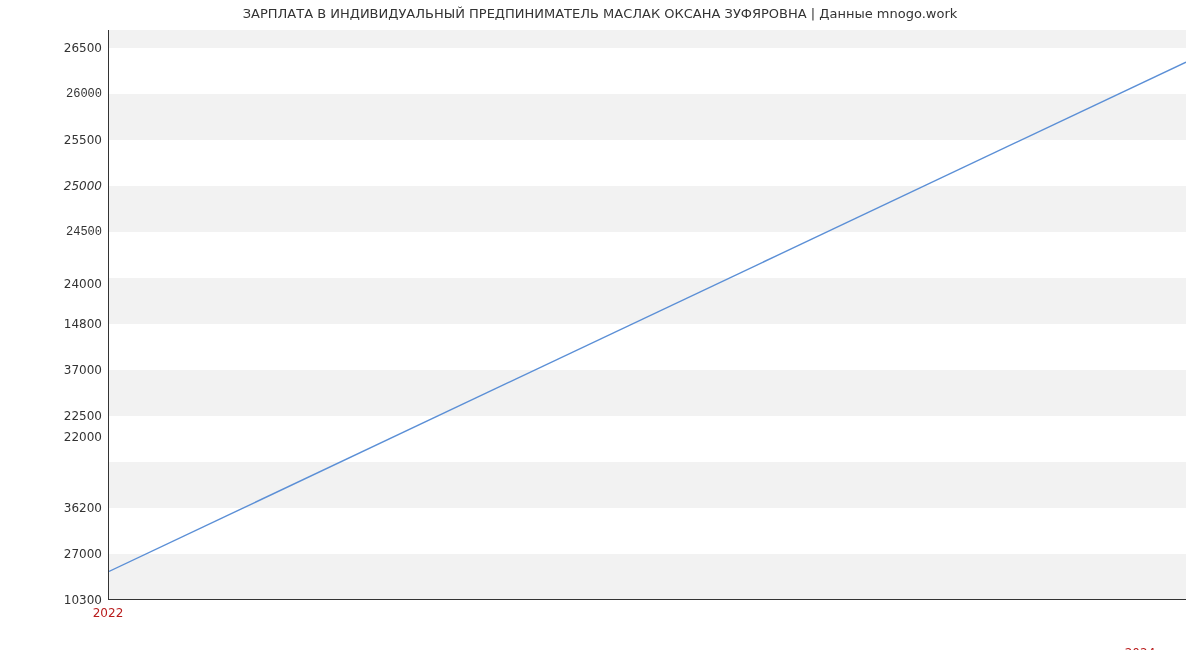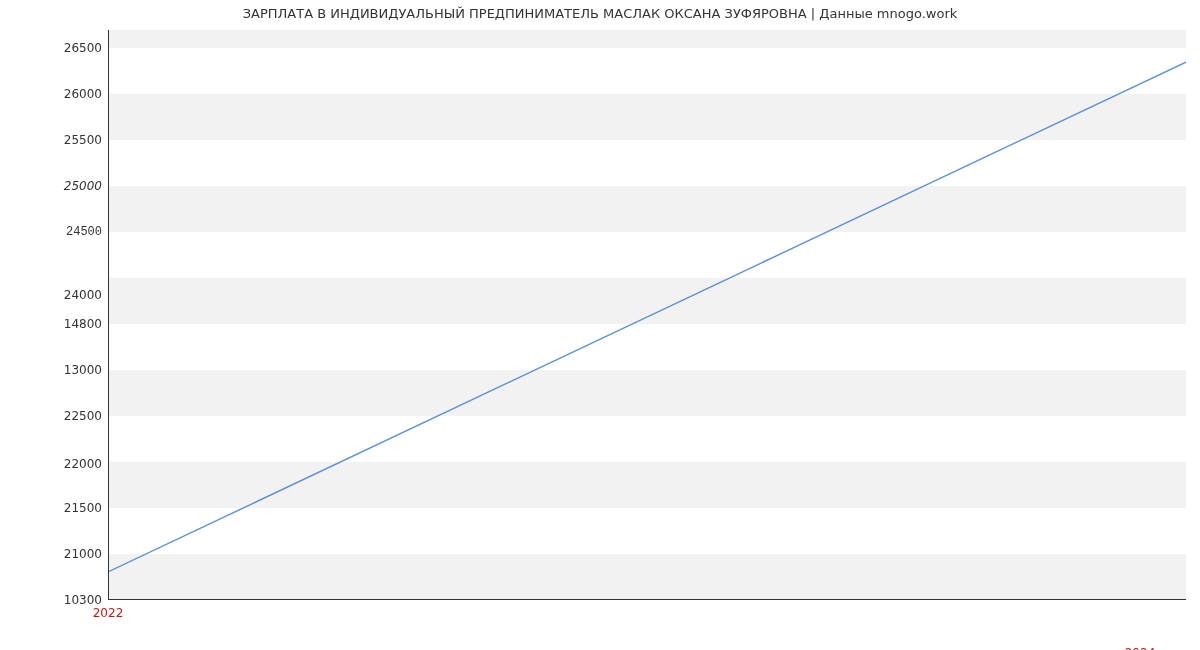--- a/index.html
+++ b/index.html
@@ -86,31 +86,31 @@
         <div class="band" style="top: 64.3548px; height: 45.9677px;"></div>
         <div class="band" style="top: 0px; height: 18.3871px;"></div>
       </div>
     <svg class="line-layer" viewBox="0 0 1078 570" preserveAspectRatio="none">
       <polyline id="series-line" fill="none" stroke="#5b8fd6" stroke-width="1.4" points="0,542.4193548387096 1078,32.17741935483866"></polyline>
     </svg>
   </div>
 
   <div id="yticks">
       <div class="ytick-label" style="top: 600px;">10300</div>
-      <div class="ytick-label" style="top: 554.032px;">21000</div>
-      <div class="ytick-label" style="top: 508.065px;">21500</div>
-      <div class="ytick-label" style="top: 464px;">22000</div>
+      <div class="ytick-label" style="top: 554.032px;">27000</div>
+      <div class="ytick-label" style="top: 508.065px;">36200</div>
+      <div class="ytick-label" style="top: 437px;">22000</div>
       <div class="ytick-label" style="top: 416.129px;">22500</div>
-      <div class="ytick-label" style="top: 370.161px;">13000</div>
+      <div class="ytick-label" style="top: 370.161px;">37000</div>
       <div class="ytick-label" style="top: 324.194px;">14800</div>
-      <div class="ytick-label" style="top: 295px;">24000</div>
+      <div class="ytick-label" style="top: 284px;">24000</div>
       <div class="ytick-label" style="top: 232.258px; font-family: Liberation Mono, monospace;">24500</div>
       <div class="ytick-label" style="top: 186.29px; font-style: italic;">25000</div>
       <div class="ytick-label" style="top: 140.323px;">25500</div>
-      <div class="ytick-label" style="top: 94.3548px;">26000</div>
+      <div class="ytick-label" style="top: 94.3548px; font-family: Liberation Mono, monospace;">26000</div>
       <div class="ytick-label" style="top: 48.3871px;">26500</div>
     </div>
   <div id="xticks">
       <div class="xtick-label" style="left: 108px;">2022</div>
       <div class="xtick-label" style="left: 1140px; margin-top: 40px;">2024</div>
     </div>
 
 </div>
 
 </body></html>

